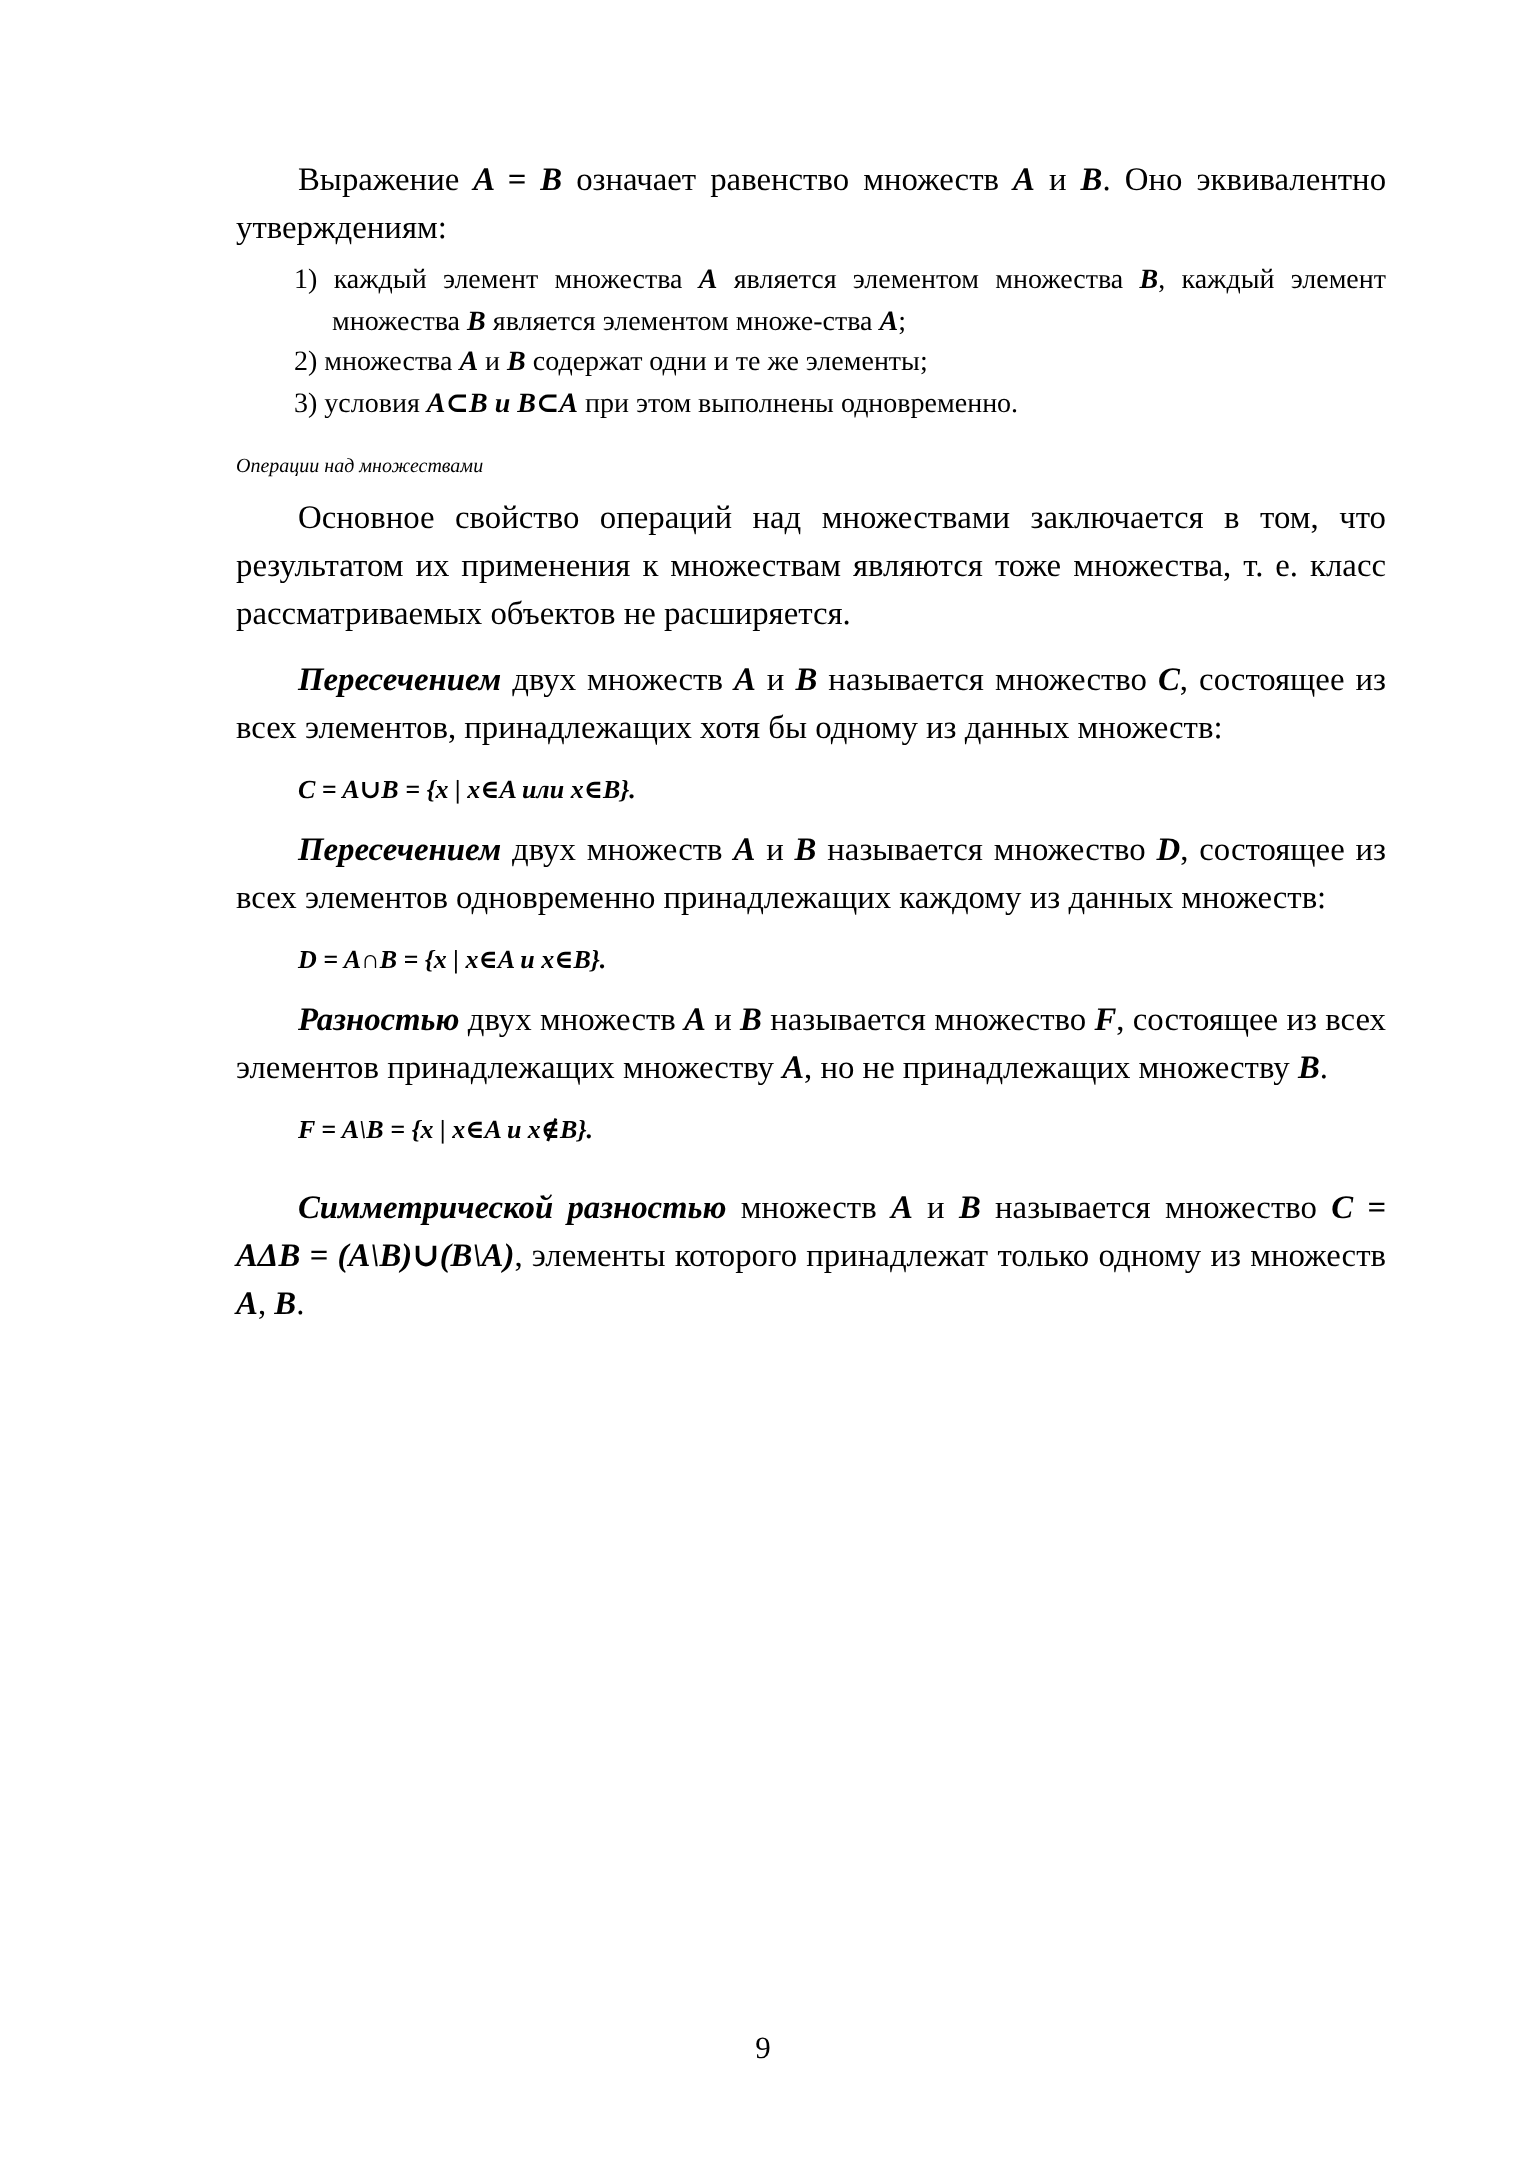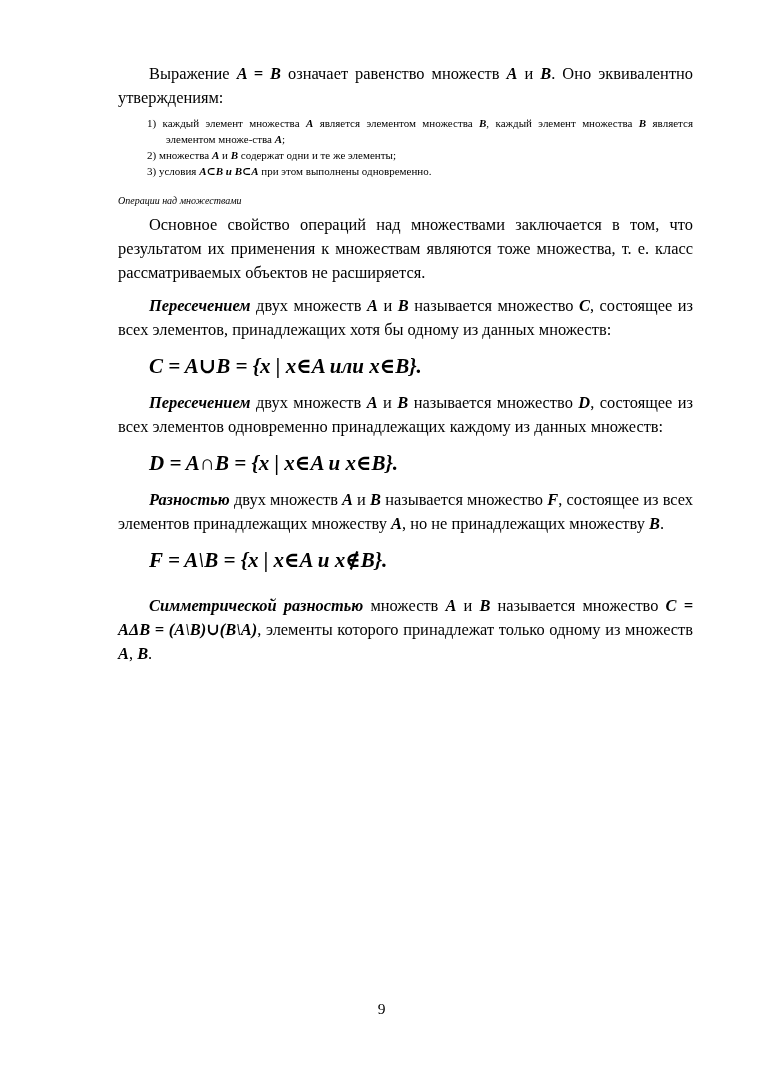--- a/index.html
+++ b/index.html
@@ -11,21 +11,21 @@
     width: 763px;
     height: 1079px;
     font-family: "Liberation Serif", "DejaVu Serif", serif;
     color: #000000;
     position: relative;
     overflow: hidden;
   }
   .page {
     position: absolute;
     left: 0;
-    top: 0;
+    top: 16px;
     width: 763px;
     height: 962px;
     box-sizing: border-box;
     padding: 62px 72px 40px 118px;
   }
   .content {
     width: 575px;
   }
   p {
     margin: 0;
@@ -42,34 +42,34 @@
   .spacer-md { height: 9px; }
   .spacer-lg { height: 12px; }
   .bi { font-weight: bold; font-style: italic; }
   .mv { font-style: italic; font-weight: bold; }
   .num-list {
     margin: 0;
     padding: 0;
     list-style: none;
   }
   .num-list li {
-    font-size: 11px;
+    font-size: 14px;
     line-height: 1.465;
     text-align: justify;
     padding-left: 31px;
     text-indent: -19px;
     margin-left: 17px;
   }
   .heading-it {
     font-style: italic;
     font-size: 10px;
     line-height: 1.465;
   }
   .formula {
-    font-size: 21px;
+    font-size: 13px;
     line-height: 1.465;
     text-indent: 31px;
   }
   .ov {
     position: relative;
     display: inline-block;
   }
   .ov::before {
     content: "";
     position: absolute;

